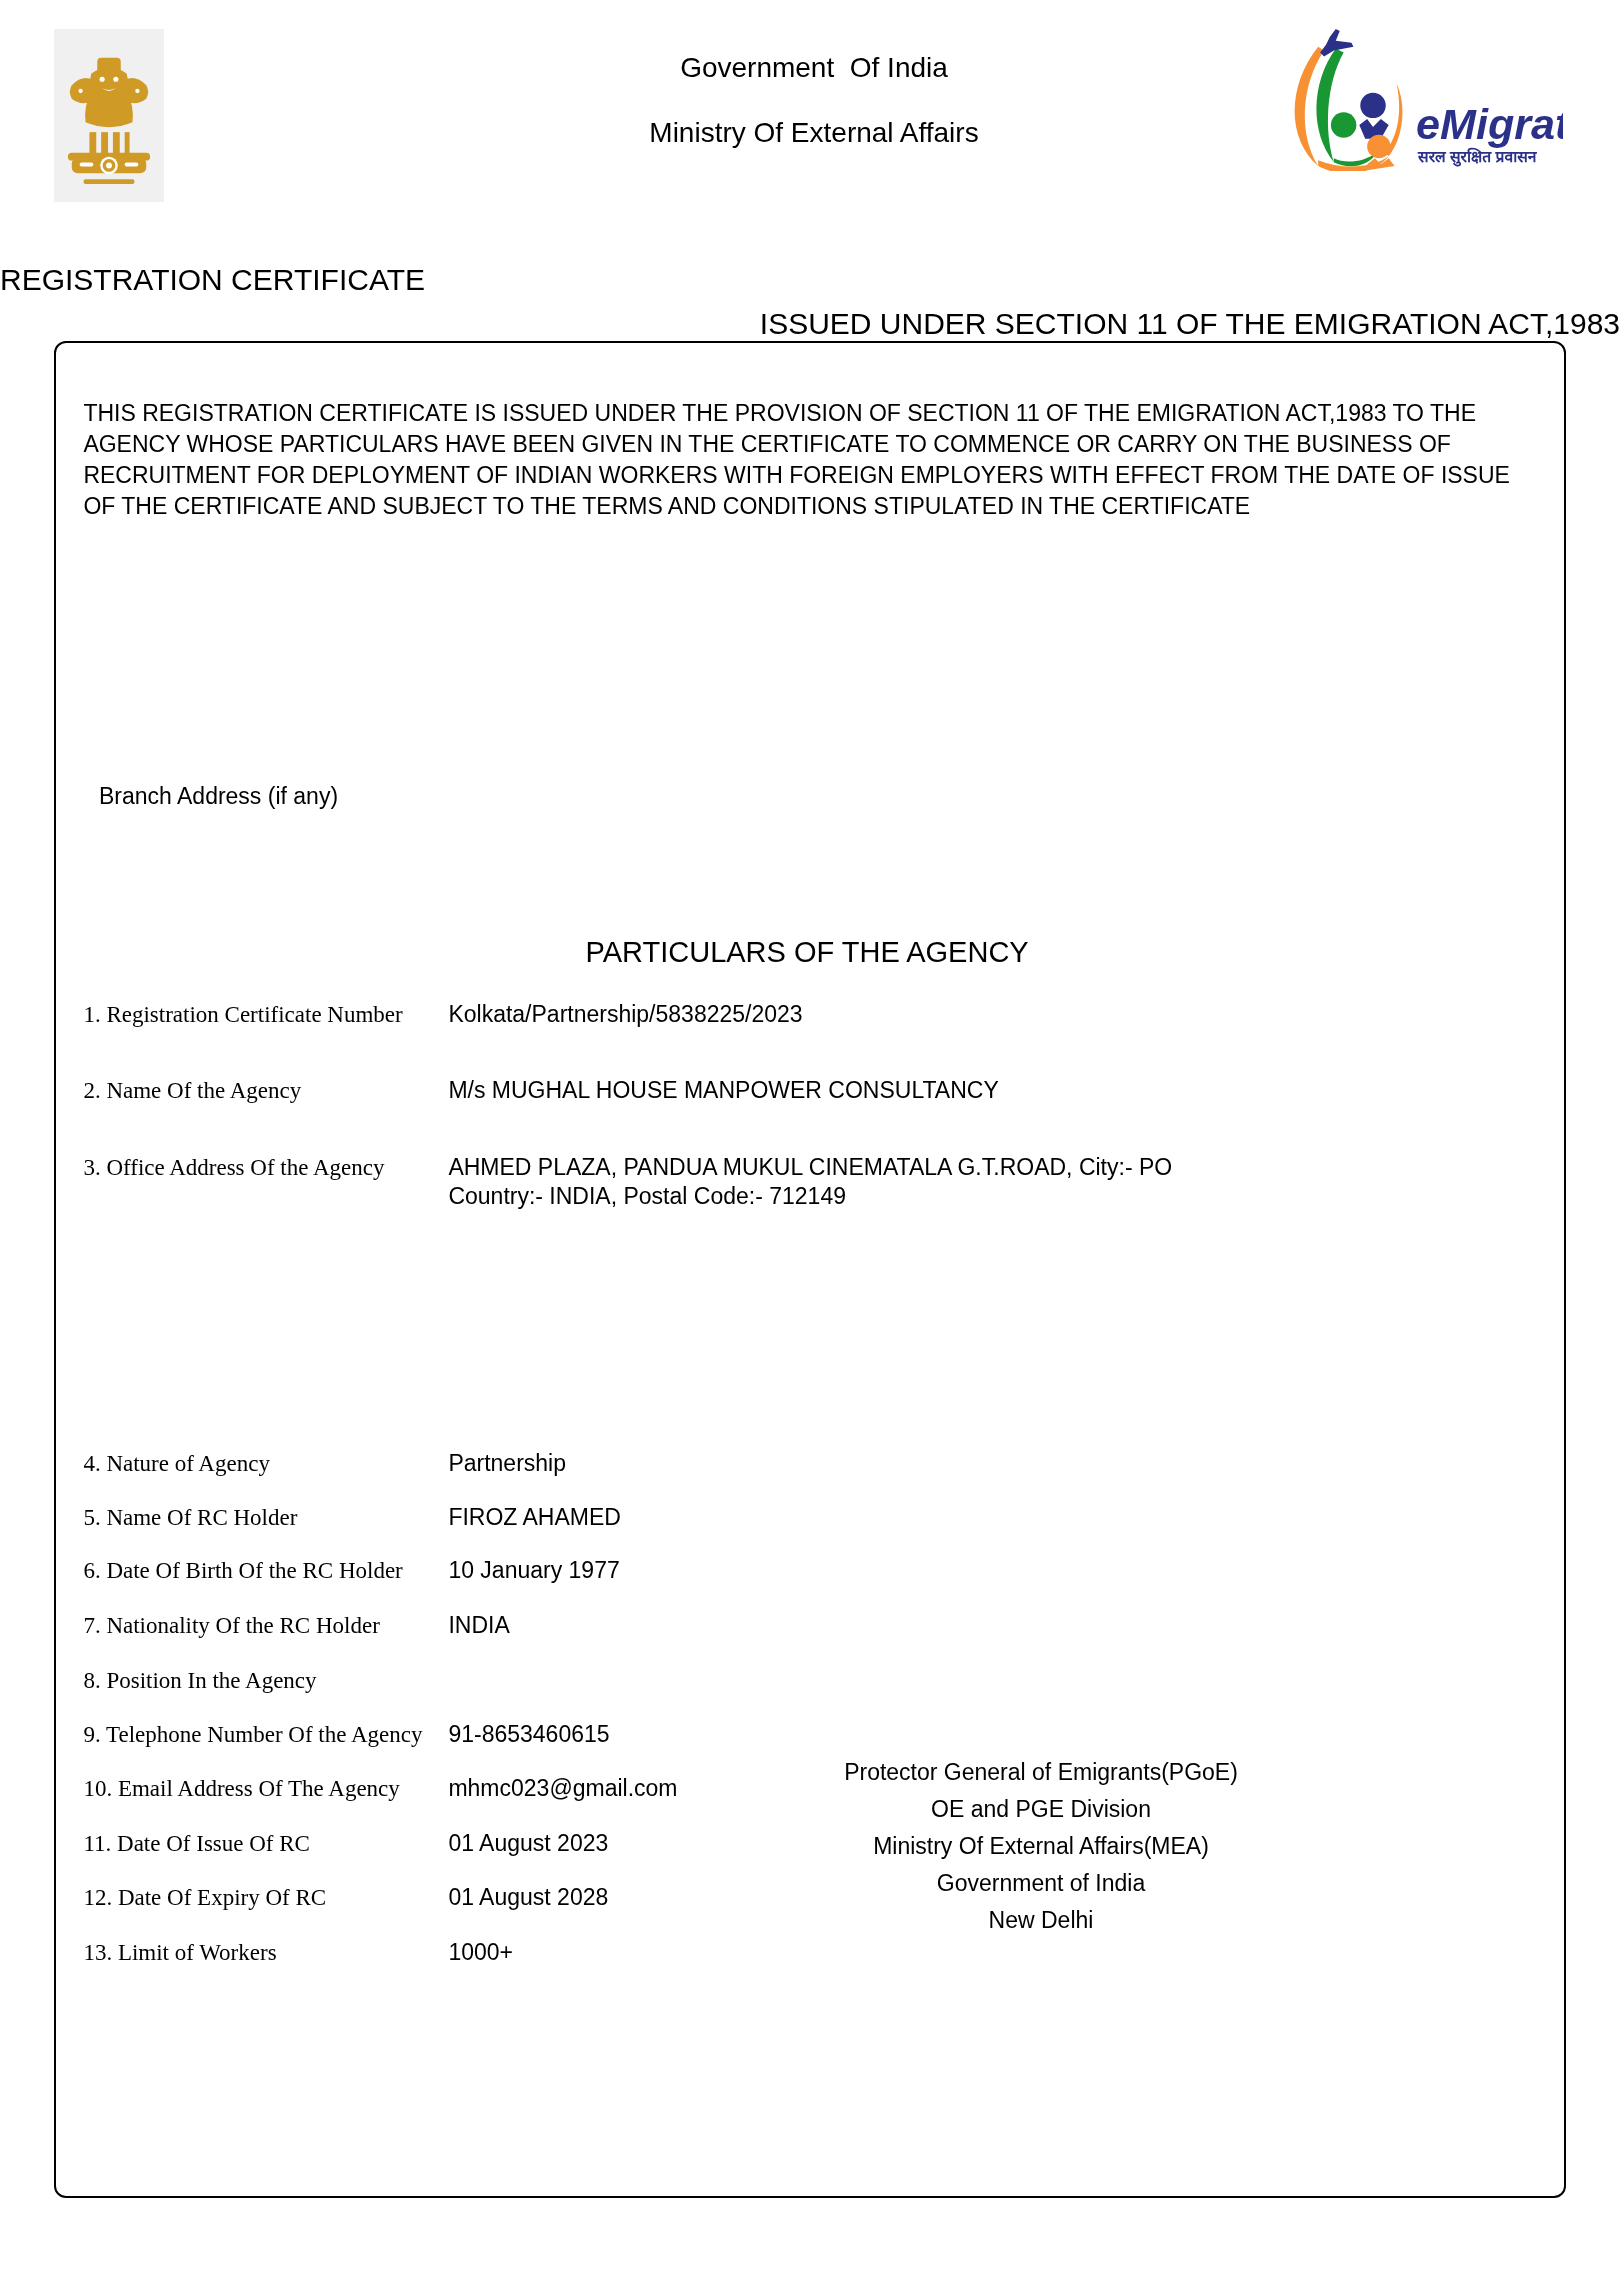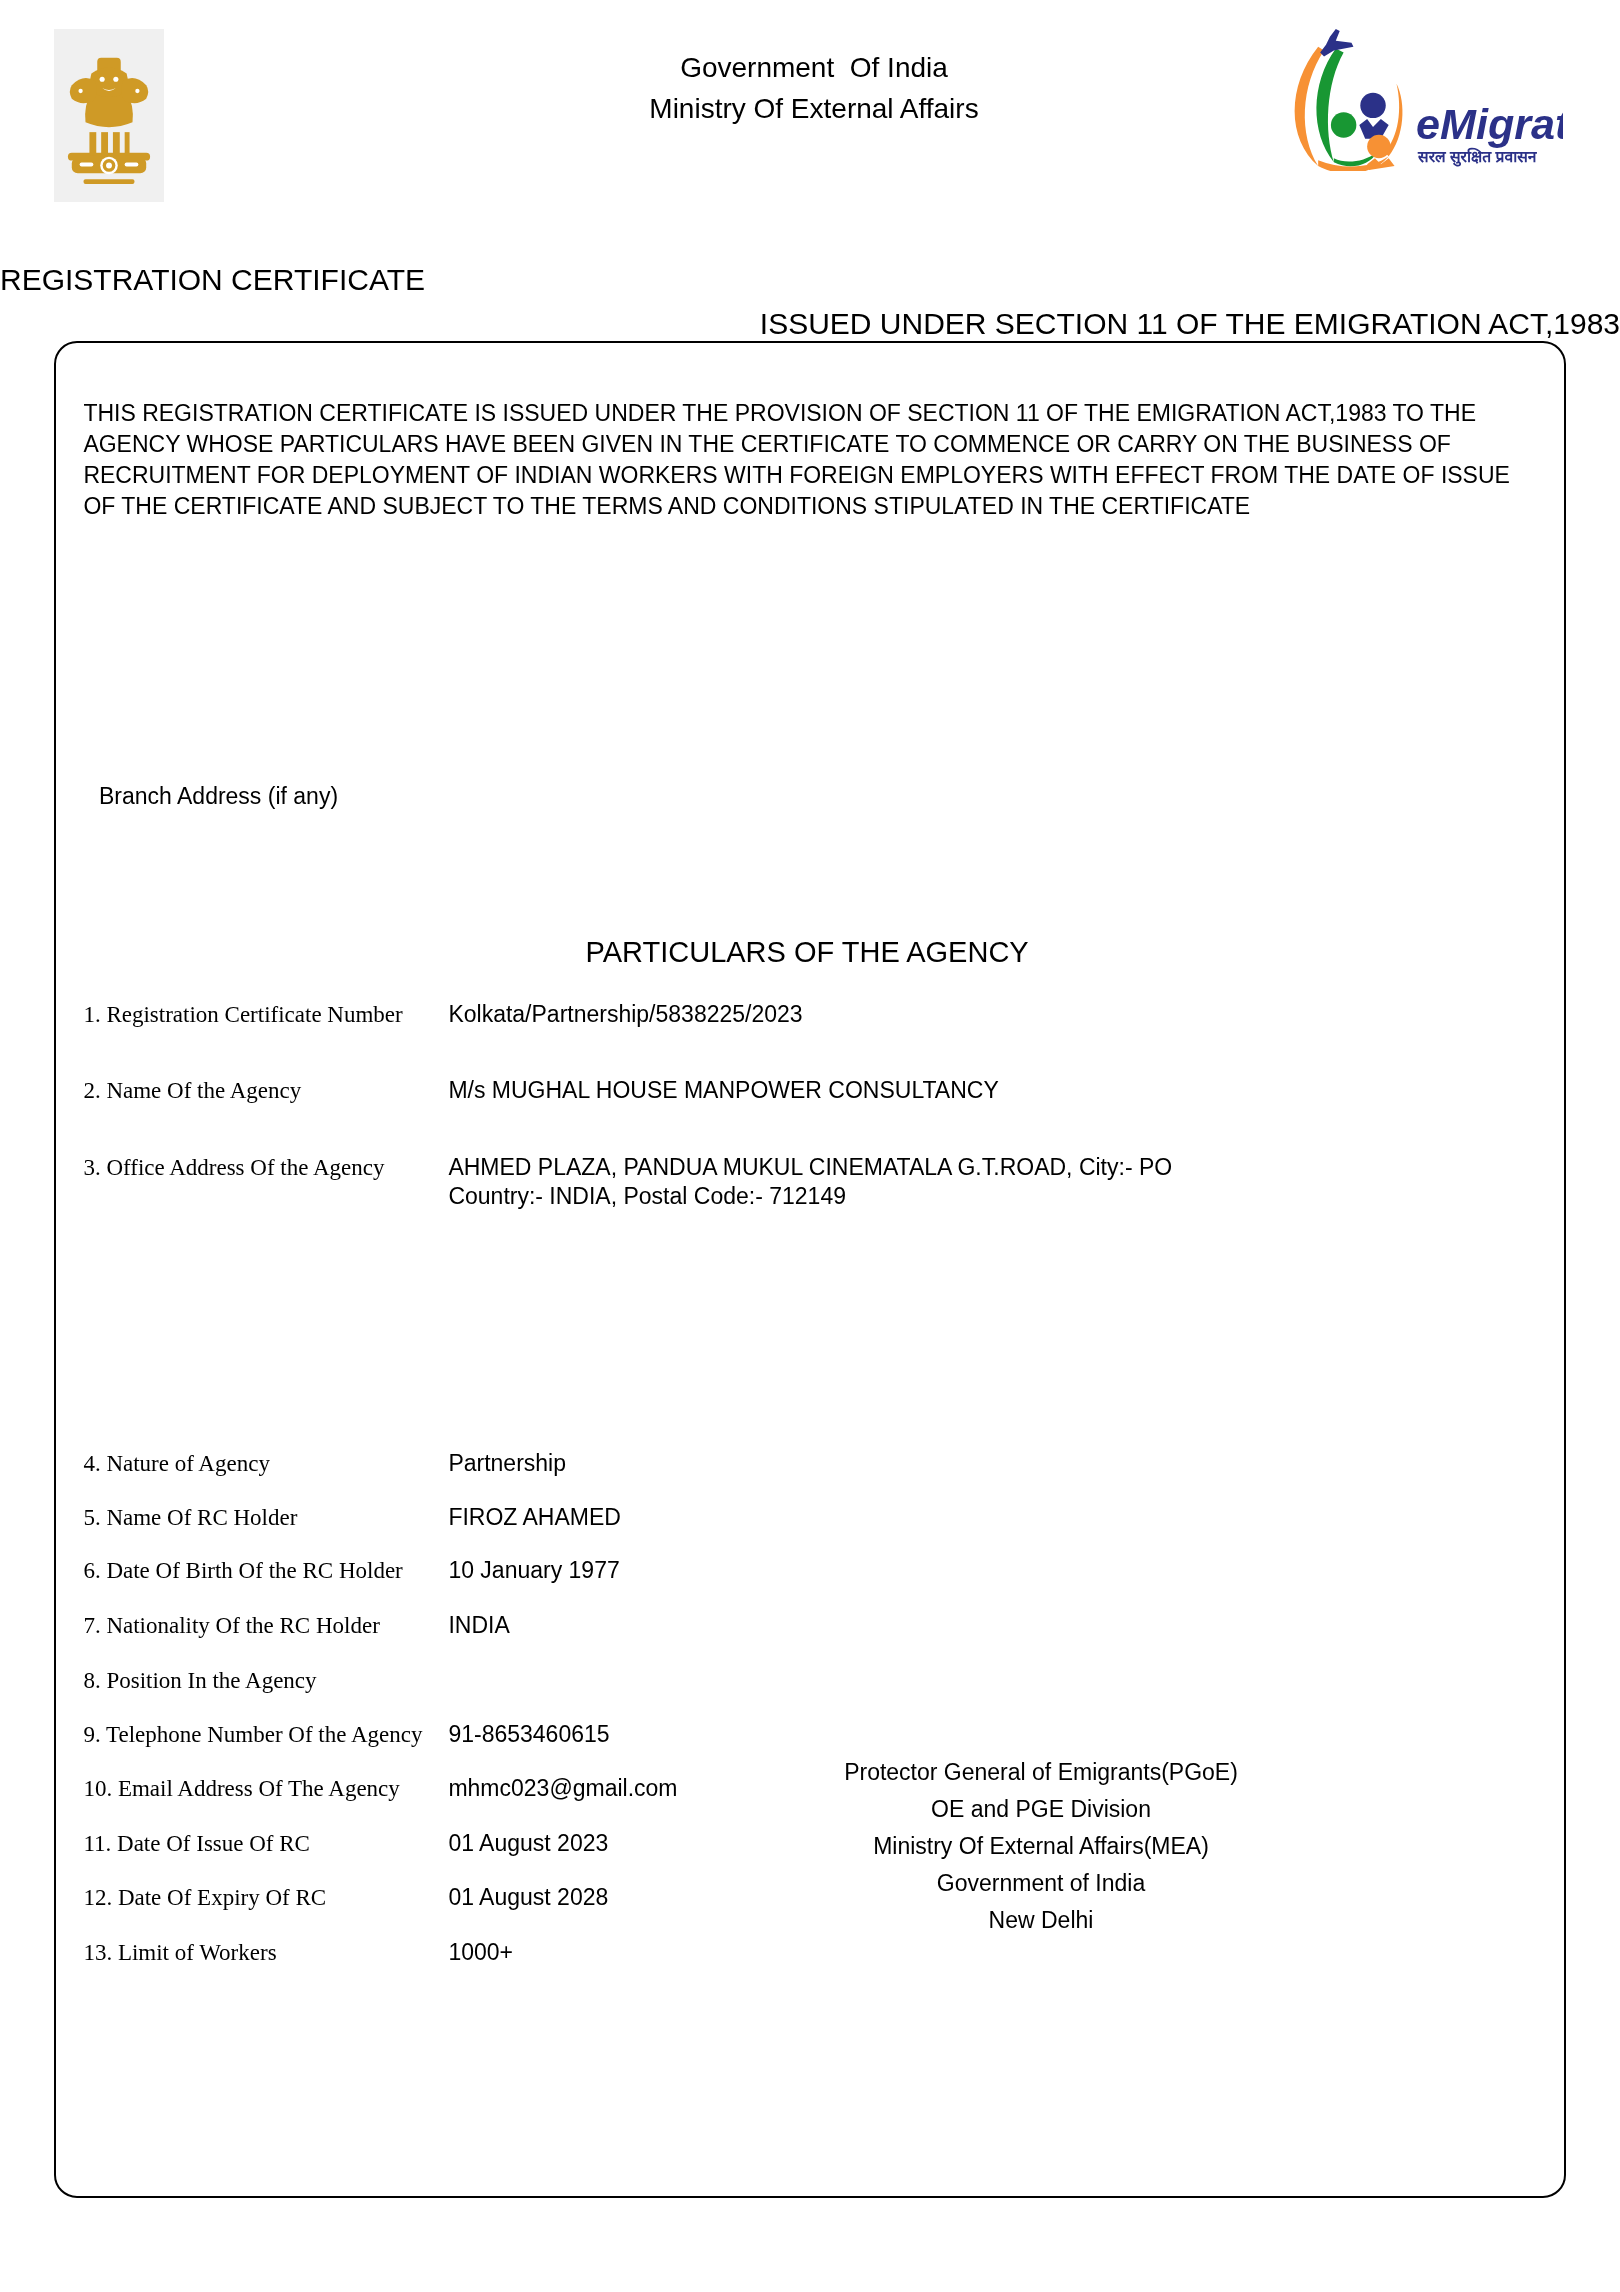--- a/index.html
+++ b/index.html
@@ -45,20 +45,21 @@
     text-align: center;
   }
   .hdr-line1 {
     font-size: 28px;
     line-height: 41px;
     white-space: pre;
   }
   .hdr-line2 {
     font-size: 28px;
     line-height: 41px;
+    margin-top: 24px;
   }
   .hdr-line3 {
     font-size: 23.5px;
     line-height: 37px;
   }
   .hdr-line4 {
     font-size: 22.5px;
     line-height: 37px;
     margin-top: 5.9px;
   }
@@ -93,21 +94,21 @@
   }
 
   
   .cert-box {
     position: absolute;
     left: 54px;
     top: 341px;
     width: 1512px;
     height: 1857px;
     border: 2px solid #000000;
-    border-radius: 23px;
+    border-radius: 12px;
     box-sizing: border-box;
   }
 
   .preamble {
     position: absolute;
     left: 27.4px;
     top: 55px;
     width: 1451px;
     font-size: 23px;
     line-height: 31px;

